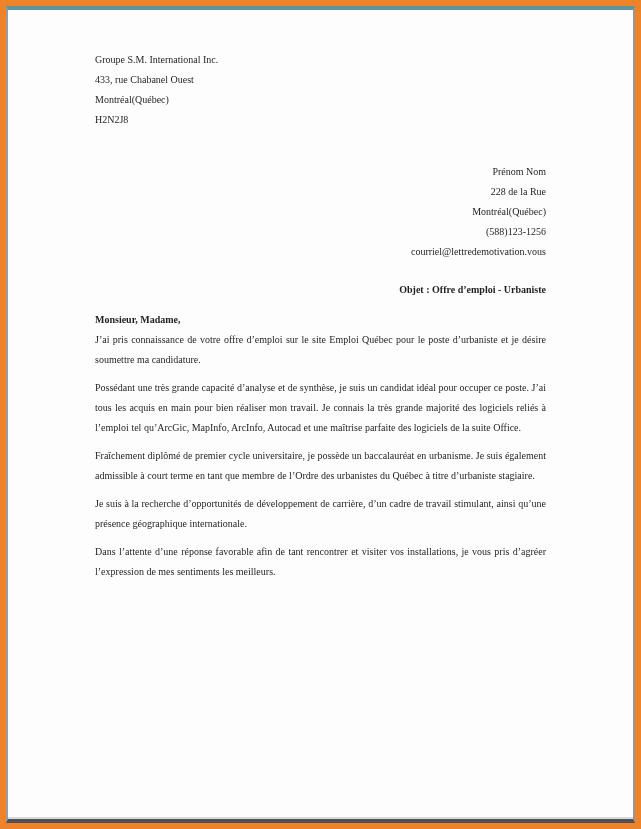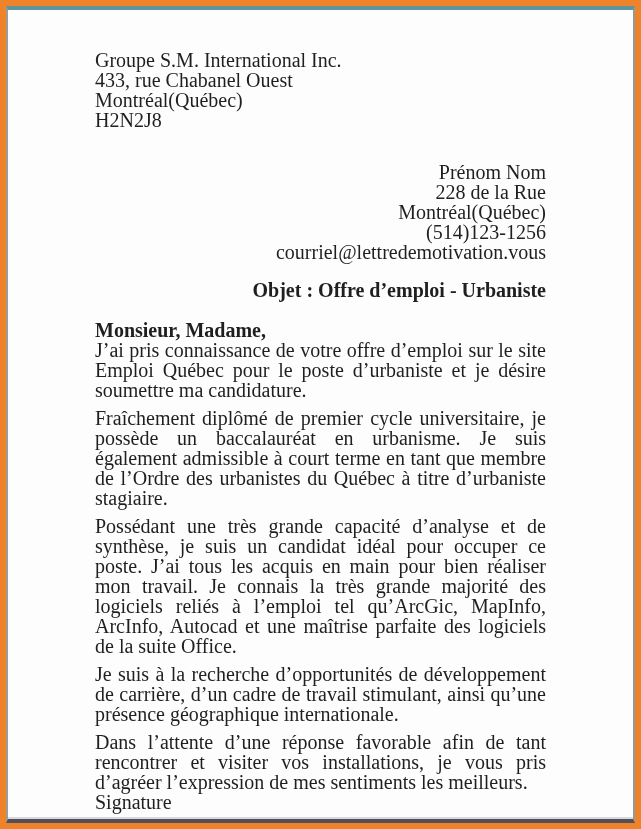--- a/index.html
+++ b/index.html
@@ -26,21 +26,21 @@
     border-bottom: 4px solid #50505c;
     box-shadow: inset 0 -2px 0 #d9d9d9;
     background: #fdfdfd;
   }
   .content {
     box-sizing: border-box;
     width: 100%;
     height: 100%;
     padding: 40px 87px 8px 87px;
     font-family: "Liberation Serif", "DejaVu Serif", serif;
-    font-size: 20px;
+    font-size: 10px;
     line-height: 20px;
     color: #1f1f1f;
   }
   .sender-block {
     margin: 0;
   }
   .recipient-block {
     margin-top: 32px;
     text-align: right;
   }
@@ -77,31 +77,30 @@
         <p class="line">Groupe S.M. International Inc.</p>
         <p class="line">433, rue Chabanel Ouest</p>
         <p class="line">Montréal(Québec)</p>
         <p class="line">H2N2J8</p>
       </div>
 
       <div class="recipient-block">
         <p class="line">Prénom Nom</p>
         <p class="line">228 de la Rue</p>
         <p class="line">Montréal(Québec)</p>
-        <p class="line">(514)123-1256</p>
+        <p class="line">(588)123-1256</p>
         <p class="line">courriel@lettredemotivation.vous</p>
       </div>
 
       <p class="subject-line">Objet : Offre d’emploi - Urbaniste</p>
 
       <p class="salutation line">Monsieur, Madame,</p>
 
       <p class="body-paragraph first">J’ai pris connaissance de votre offre d’emploi sur le site Emploi Québec pour le poste d’urbaniste et je désire soumettre ma candidature.</p>
+      <p class="body-paragraph">Possédant une très grande capacité d’analyse et de synthèse, je suis un candidat idéal pour occuper ce poste. J’ai tous les acquis en main pour bien réaliser mon travail. Je connais la très grande majorité des logiciels reliés à l’emploi tel qu’ArcGic, MapInfo, ArcInfo, Autocad et une maîtrise parfaite des logiciels de la suite Office.</p>
       <p class="body-paragraph">Fraîchement diplômé de premier cycle universitaire, je possède un baccalauréat en urbanisme. Je suis également admissible à court terme en tant que membre de l’Ordre des urbanistes du Québec à titre d’urbaniste stagiaire.</p>
-      <p class="body-paragraph">Possédant une très grande capacité d’analyse et de synthèse, je suis un candidat idéal pour occuper ce poste. J’ai tous les acquis en main pour bien réaliser mon travail. Je connais la très grande majorité des logiciels reliés à l’emploi tel qu’ArcGic, MapInfo, ArcInfo, Autocad et une maîtrise parfaite des logiciels de la suite Office.</p>
       <p class="body-paragraph">Je suis à la recherche d’opportunités de développement de carrière, d’un cadre de travail stimulant, ainsi qu’une présence géographique internationale.</p>
       <p class="body-paragraph">Dans l’attente d’une réponse favorable afin de tant rencontrer et visiter vos installations, je vous pris d’agréer l’expression de mes sentiments les meilleurs.</p>
 
-      <p class="signature-label line">Signature</p>
 
     </div>
   </div>
 </div>
 
 </body></html>

